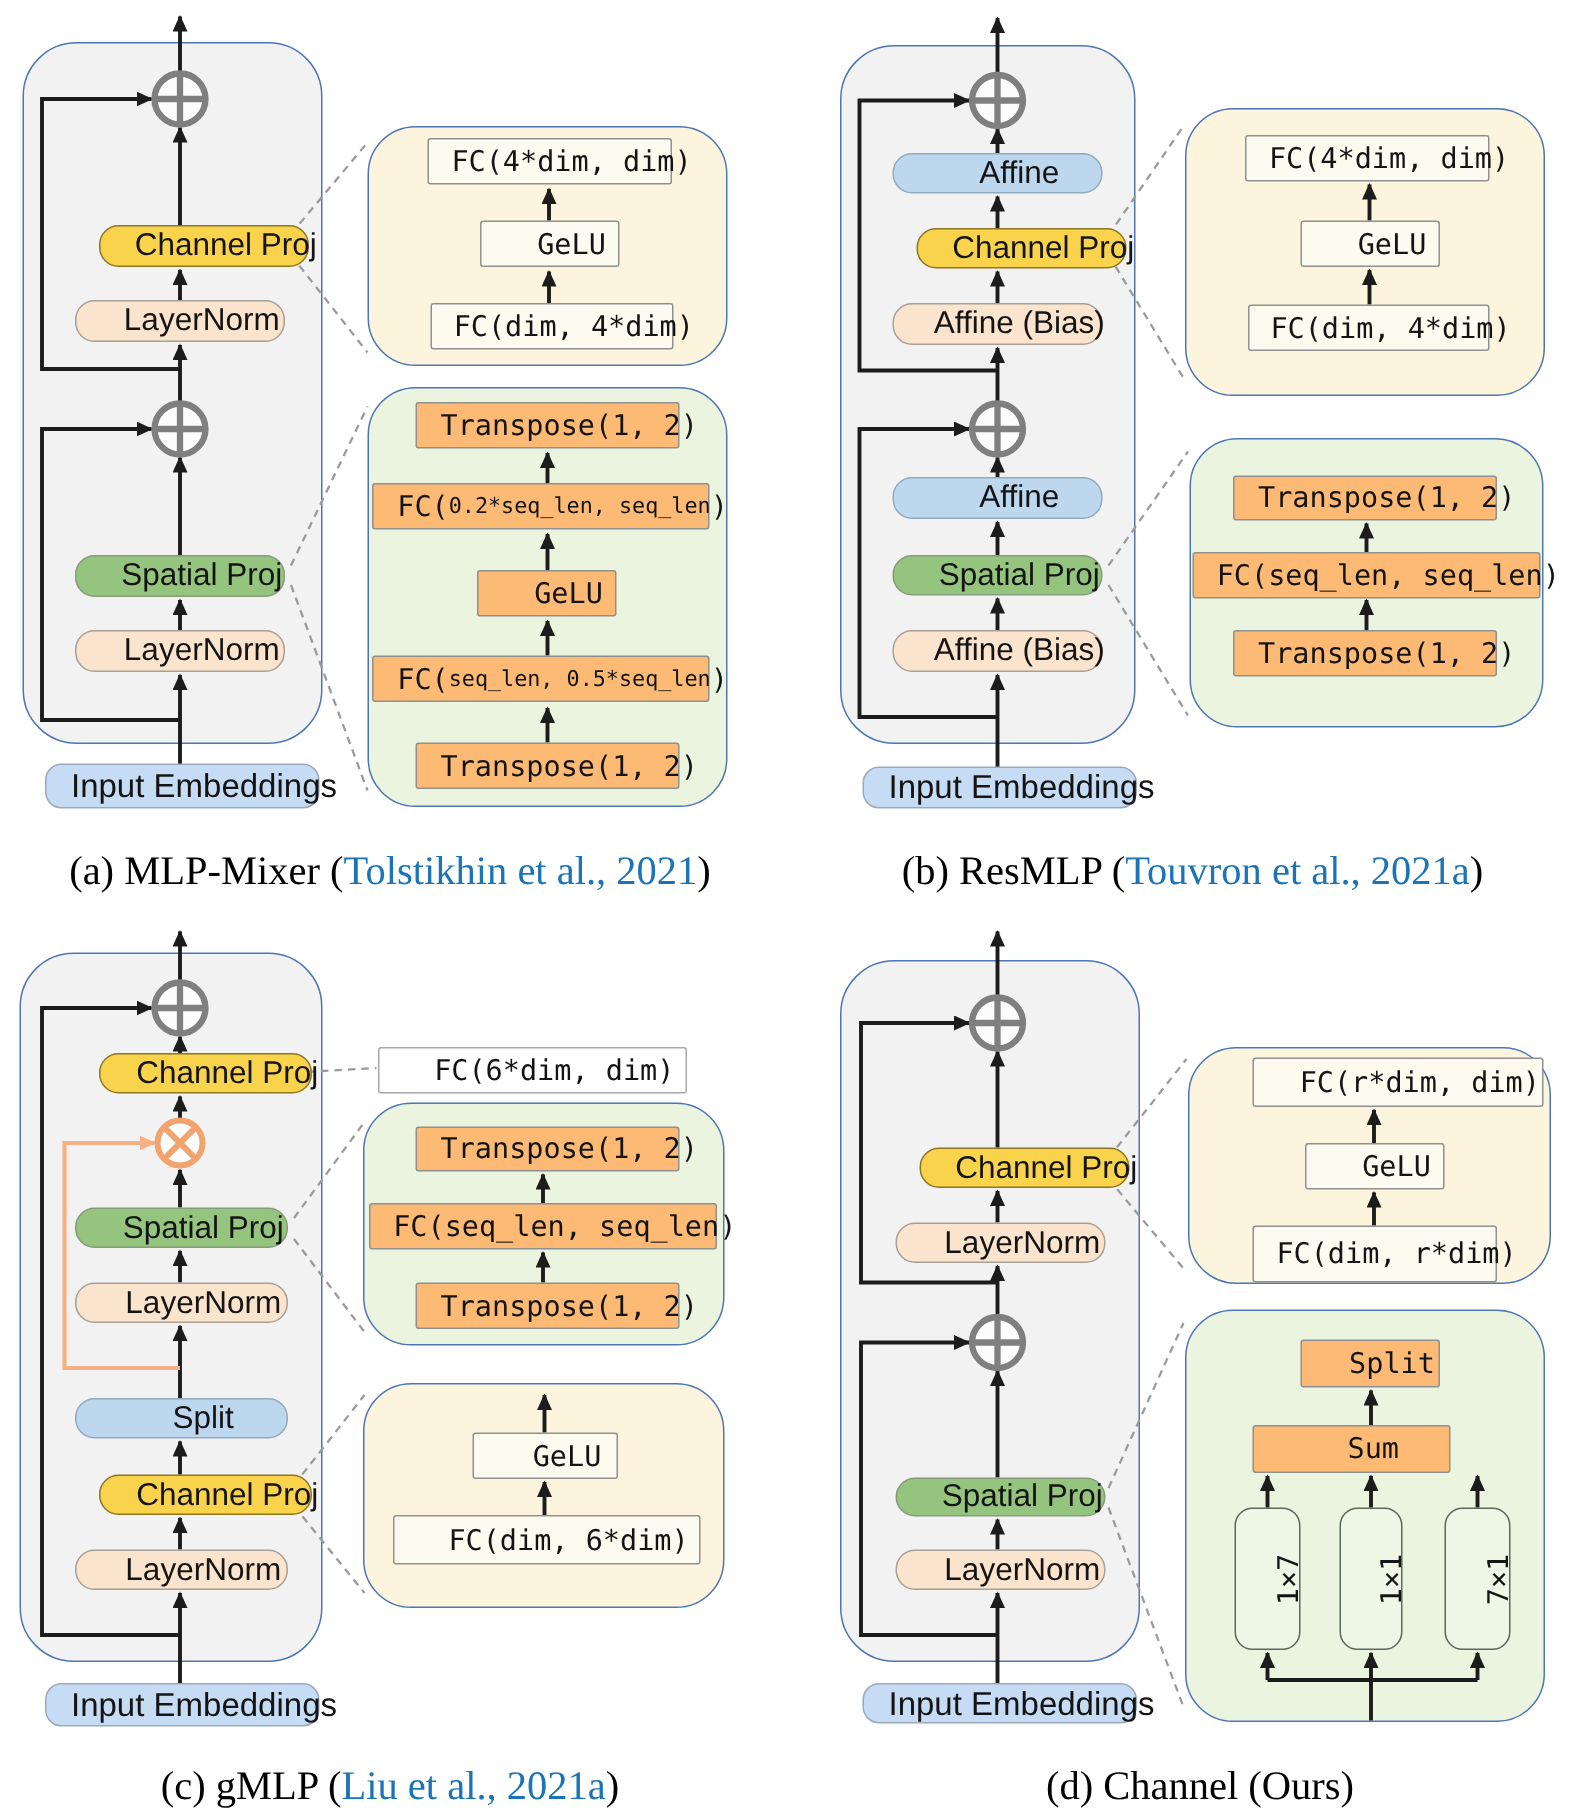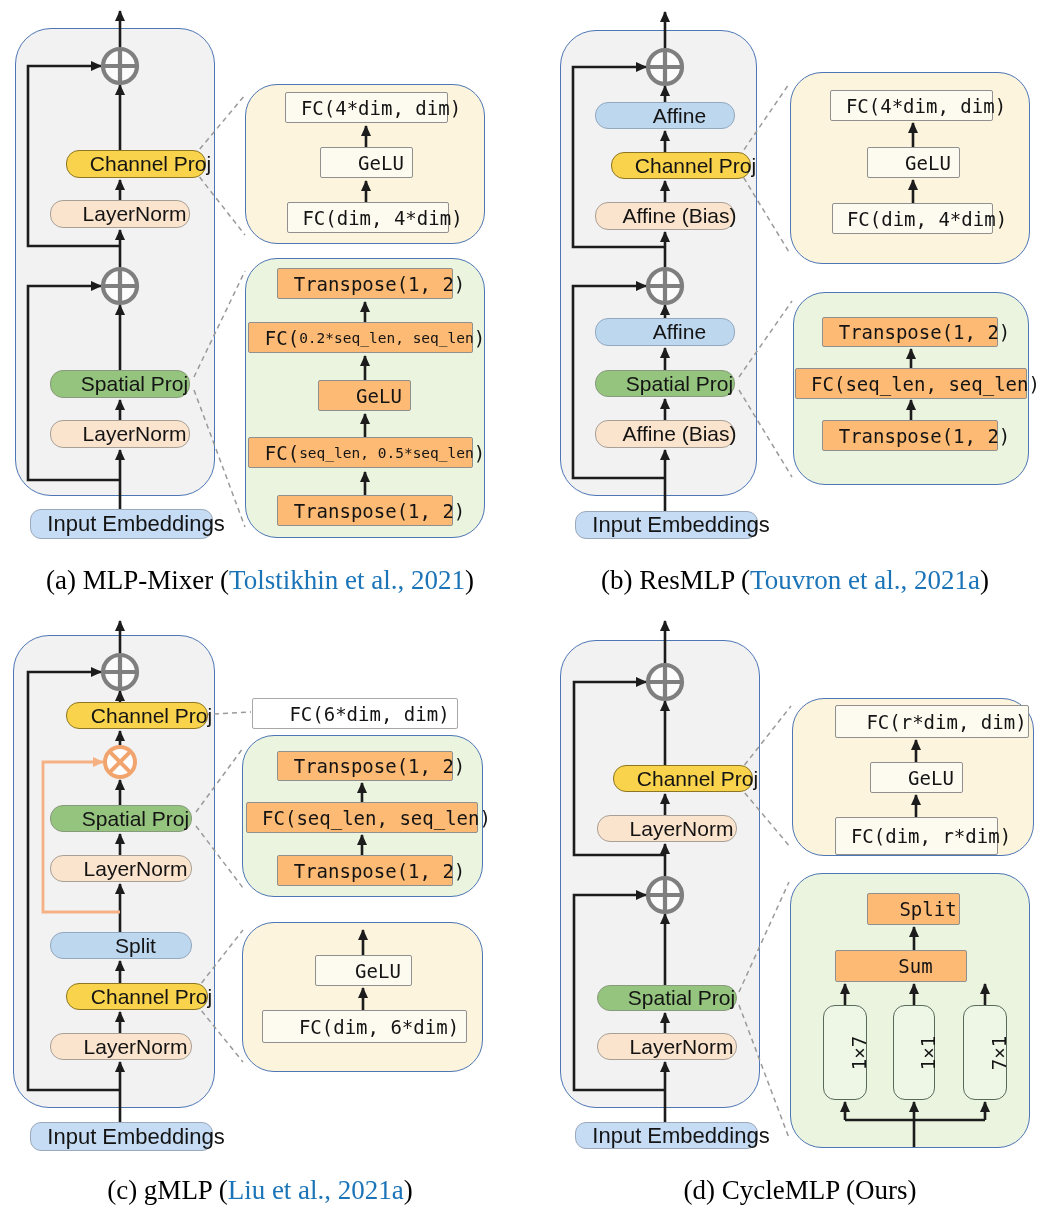--- a/index.html
+++ b/index.html
@@ -295,17 +295,17 @@
       <span>1×7</span>
     </div>
   <div class="kernel" style="left:893px;top:1005px;width:42px;height:95px;">
       <span>1×1</span>
     </div>
   <div class="kernel" style="left:963px;top:1005px;width:44px;height:95px;">
       <span>7×1</span>
     </div>
 
   <div class="caption" style="left:545px;top:1170px;width:510px;">
-    <span>(d) CycleMLP (Ours)</span>
+    <span>(d) Channel (Ours)</span>
   </div>
 
 
 </div>
 
 </body></html>

